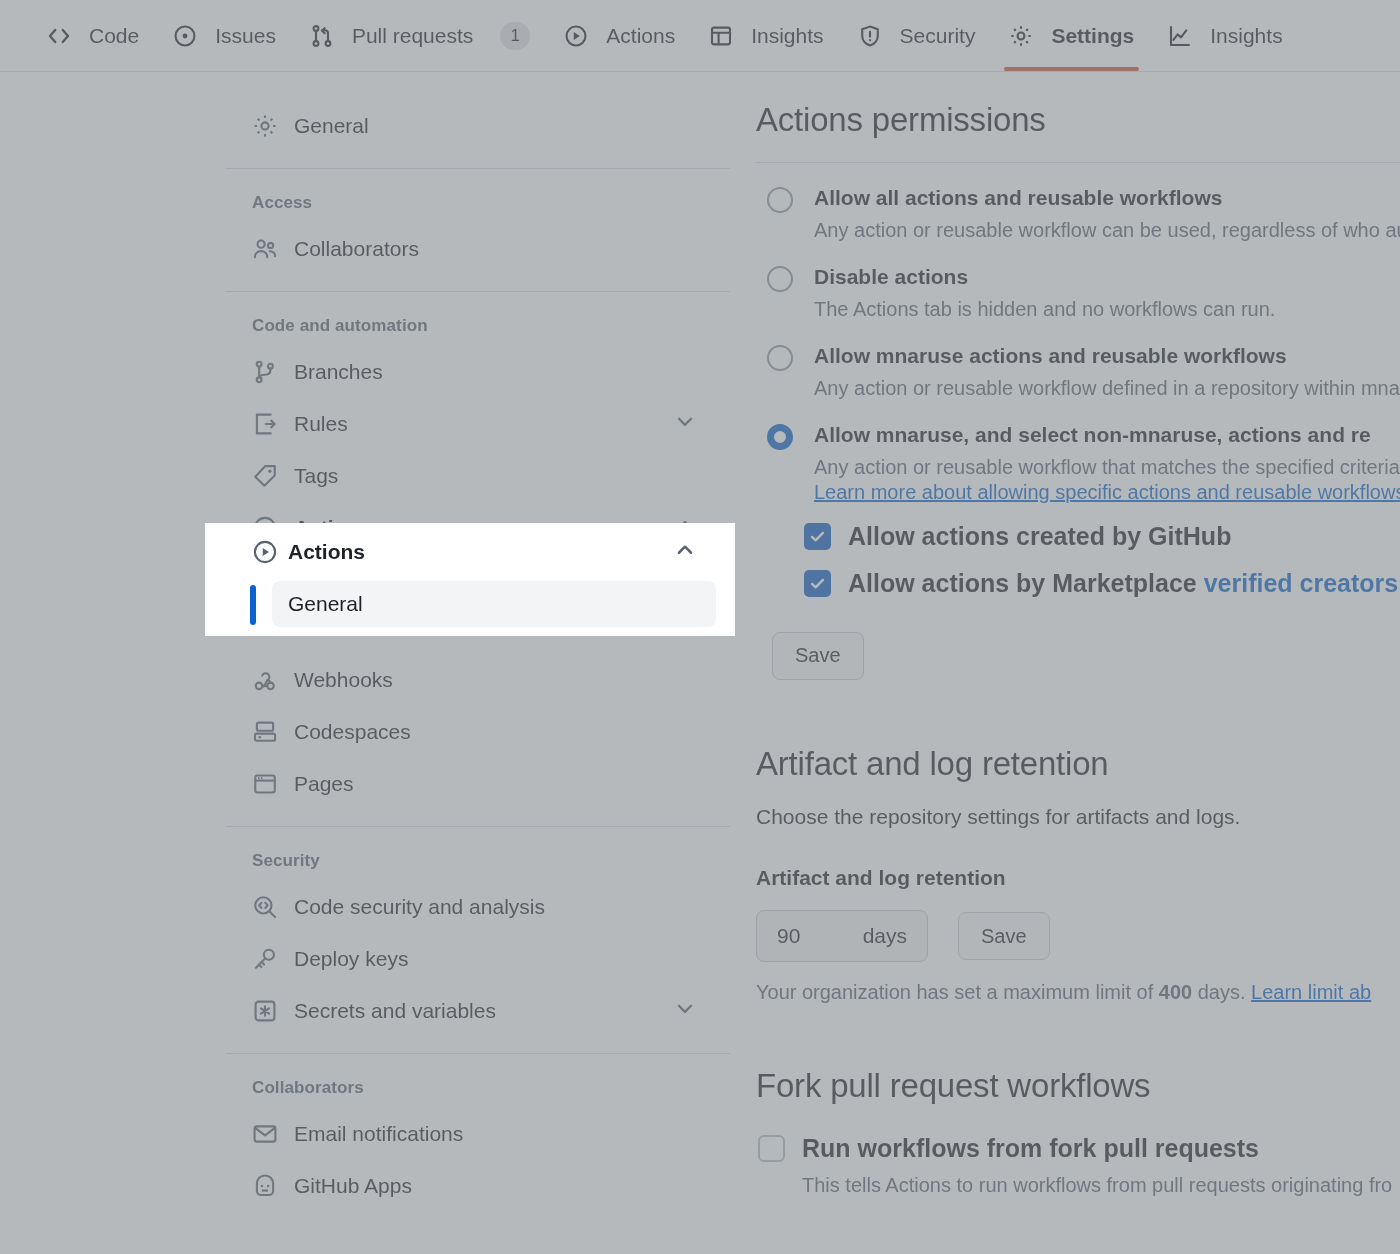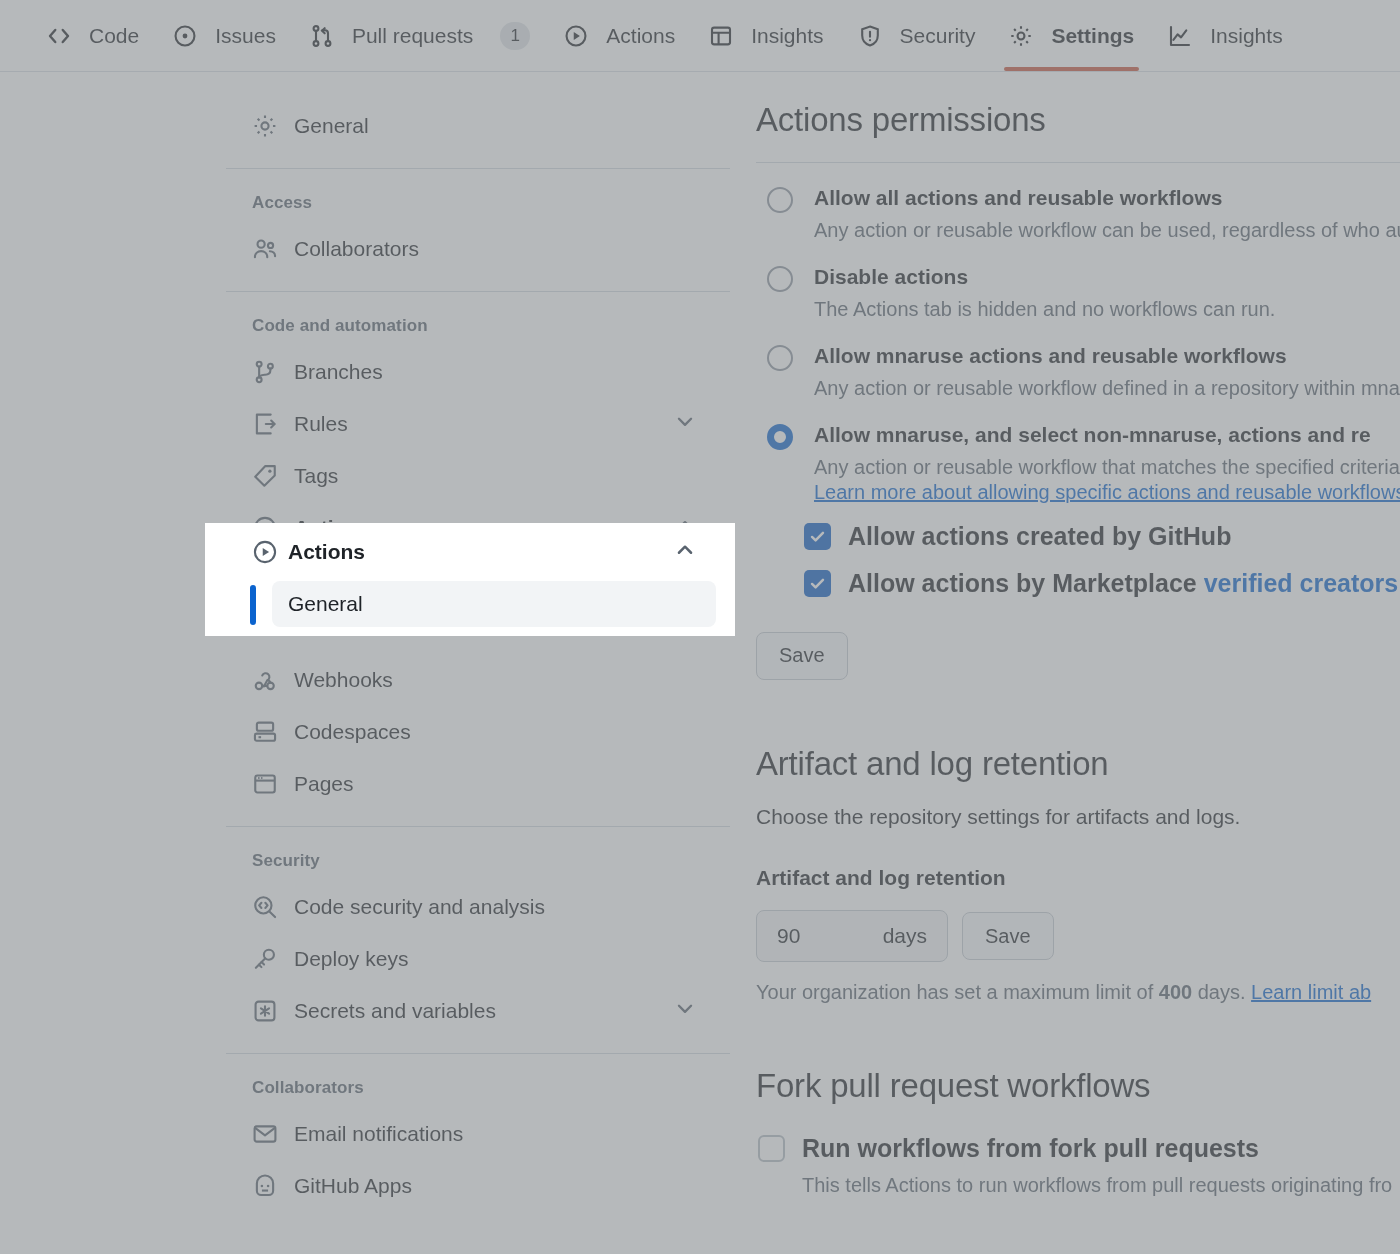--- a/index.html
+++ b/index.html
@@ -50,26 +50,26 @@
   .radio.on{border:7px solid #0b63ce;background:#fff;}
   .lnk{color:#0b63ce;text-decoration:underline;}
   .lnk.nounder{text-decoration:none;}
   .chk-row{display:flex;align-items:center;gap:17px;margin-top:18px;padding-left:48px;}
   .chkbox{width:27px;height:27px;border-radius:5px;background:#0b5bc4;flex:0 0 auto;
           display:flex;align-items:center;justify-content:center;}
   .chkbox.empty{background:transparent;border:2px solid #b4bcc4;box-sizing:border-box;border-radius:6px;}
   .chk-label{font-size:25px;font-weight:bold;color:#1f2328;white-space:nowrap;}
   .btn{display:inline-flex;align-items:center;justify-content:center;height:48px;padding:0 22px;
        border:1px solid #c3cad1;border-radius:8px;background:#f6f8fa;font-size:20px;color:#1f2328;
-       box-sizing:border-box;}
+       box-sizing:border-box;margin-left:16px;}
   .h3{font-size:21px;font-weight:bold;color:#1f2328;}
   .p{font-size:21px;color:#1f2328;}
   .note{font-size:20px;color:#59636e;white-space:nowrap;}
   .retention-row{display:flex;align-items:center;gap:14px;margin-top:20px;}
-  .num-field{display:flex;align-items:center;height:52px;width:192px;border:1px solid #c3cad1;
+  .num-field{display:flex;align-items:center;height:52px;width:172px;border:1px solid #c3cad1;
              border-radius:8px;background:#f2f4f6;box-sizing:border-box;padding:0 20px;
              justify-content:space-between;font-size:21px;color:#1f2328;}
 
   
   .veil{position:absolute;background:rgba(130,134,138,.58);pointer-events:none;}
   #veil-top   {left:0;  top:0;    width:1400px;height:523px;}
   #veil-bottom{left:0;  top:636px;width:1400px;height:618px;}
   #veil-left  {left:0;  top:523px;width:205px; height:113px;}
   #veil-right {left:735px;top:523px;width:665px;height:113px;}
   .spot-frame{position:absolute;left:205px;top:523px;width:530px;height:113px;

